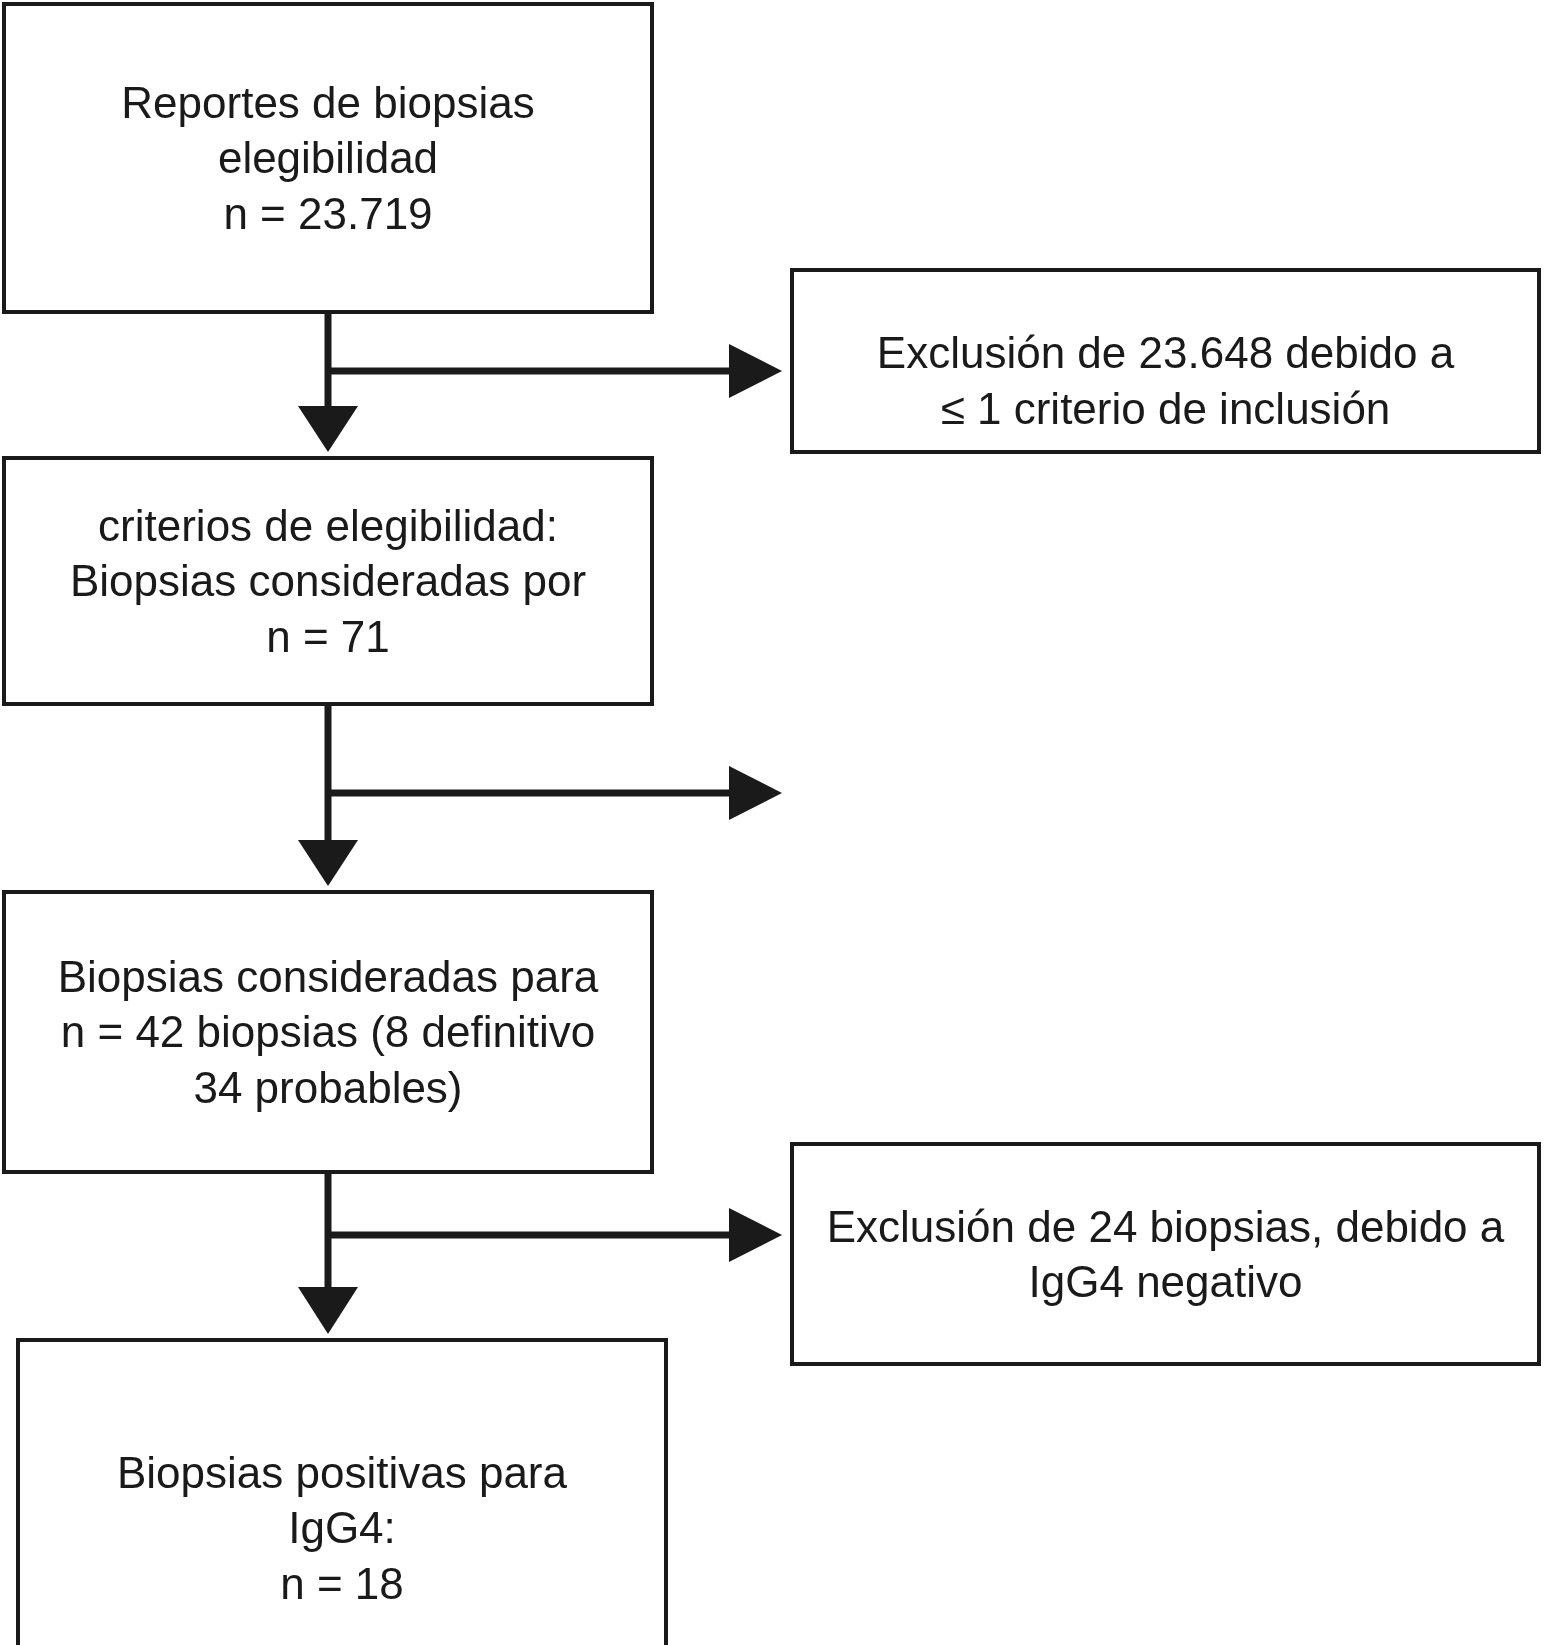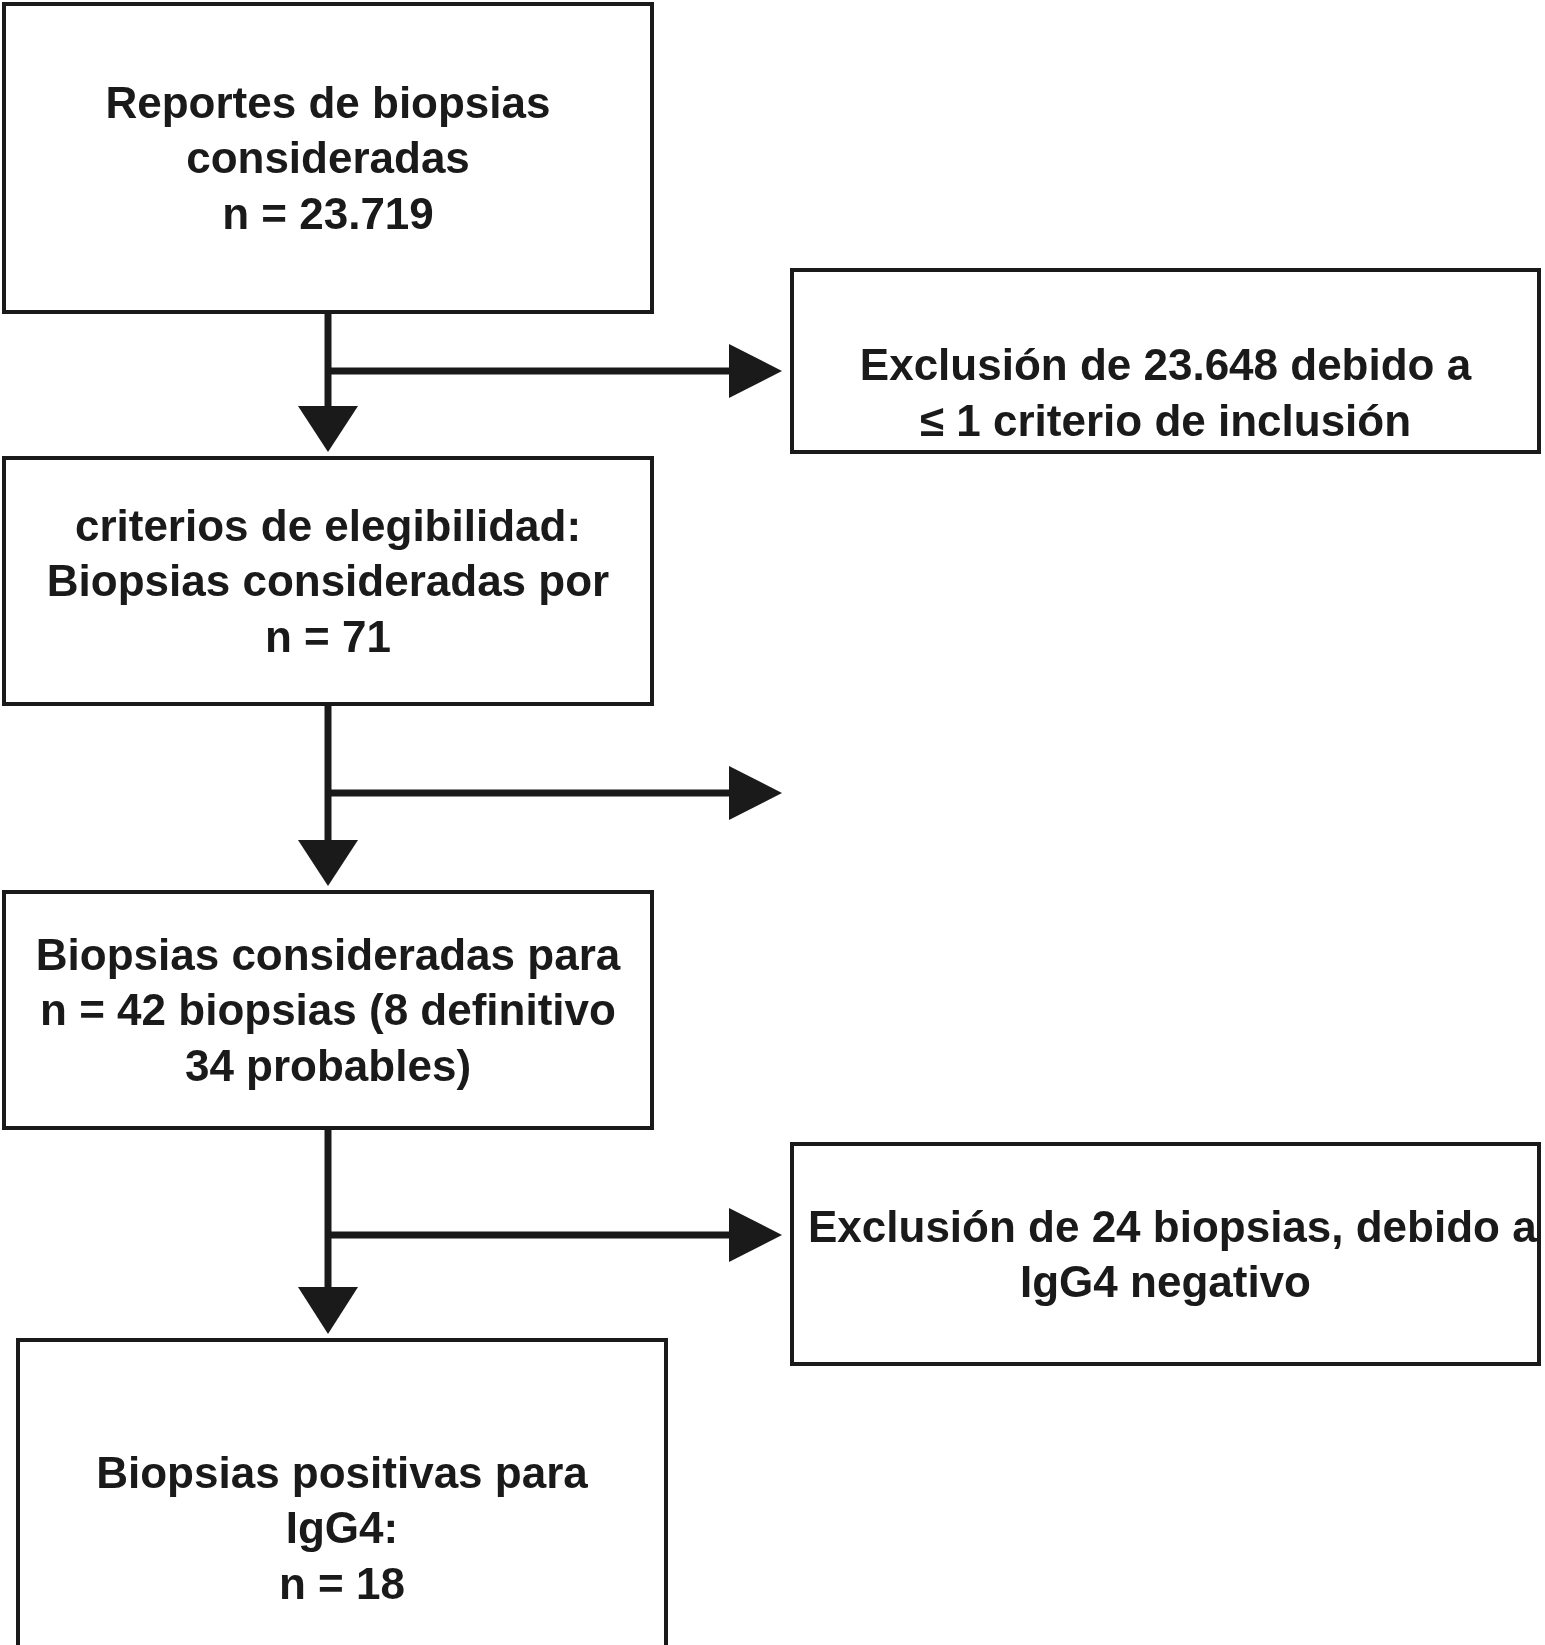--- a/index.html
+++ b/index.html
@@ -20,34 +20,33 @@
     position: absolute;
     box-sizing: border-box;
     border: 4px solid #1a1a1a;
     background: #ffffff;
     display: flex;
     align-items: center;
     justify-content: center;
     text-align: center;
     line-height: 1.26;
     font-size: 44px;
-    padding: 2px 14px;
-    font-weight: bold;
+    padding: 14px 14px;
   }
   .node .lines {
     width: 100%;
   }
   .node .line {
     display: block;
     white-space: nowrap;
   }
   
   #box-found      { left: 2px;  top: 2px;    width: 652px; height: 312px; }
   #box-eligible   { left: 2px;  top: 456px;  width: 652px; height: 250px; }
-  #box-ihc        { left: 2px;  top: 890px;  width: 652px; height: 240px; }
+  #box-ihc        { left: 2px;  top: 890px;  width: 652px; height: 284px; }
   #box-positive   { left: 16px;  top: 1338px; width: 652px; height: 380px; }
 
   
   #box-excl-1 { left: 790px; top: 268px;  width: 751px; height: 186px; align-items: flex-end; }
   #box-excl-2 { left: 790px; top: 700px;  width: 751px; height: 186px; }
   #box-excl-3 { left: 790px; top: 1142px; width: 751px; height: 224px; }
 
   svg.connectors {
     position: absolute;
     left: 0;
@@ -97,21 +96,21 @@
     </g>
     <g>
       <line x1="328" y1="1235" x2="735" y2="1235"></line>
       <polygon points="729,1208 729,1262 782,1235"></polygon>
     </g>
   </svg>
 
   <div class="node" id="box-found">
     <div class="lines">
       <span class="line">Reportes de biopsias</span>
-      <span class="line">consideradas</span>
+      <span class="line">elegibilidad</span>
       <span class="line">n = 23.719</span>
     </div>
   </div>
 
   <div class="node" id="box-eligible">
     <div class="lines">
       <span class="line">criterios de elegibilidad:</span>
       <span class="line">Biopsias consideradas por</span>
       <span class="line">n = 71</span>
     </div>

